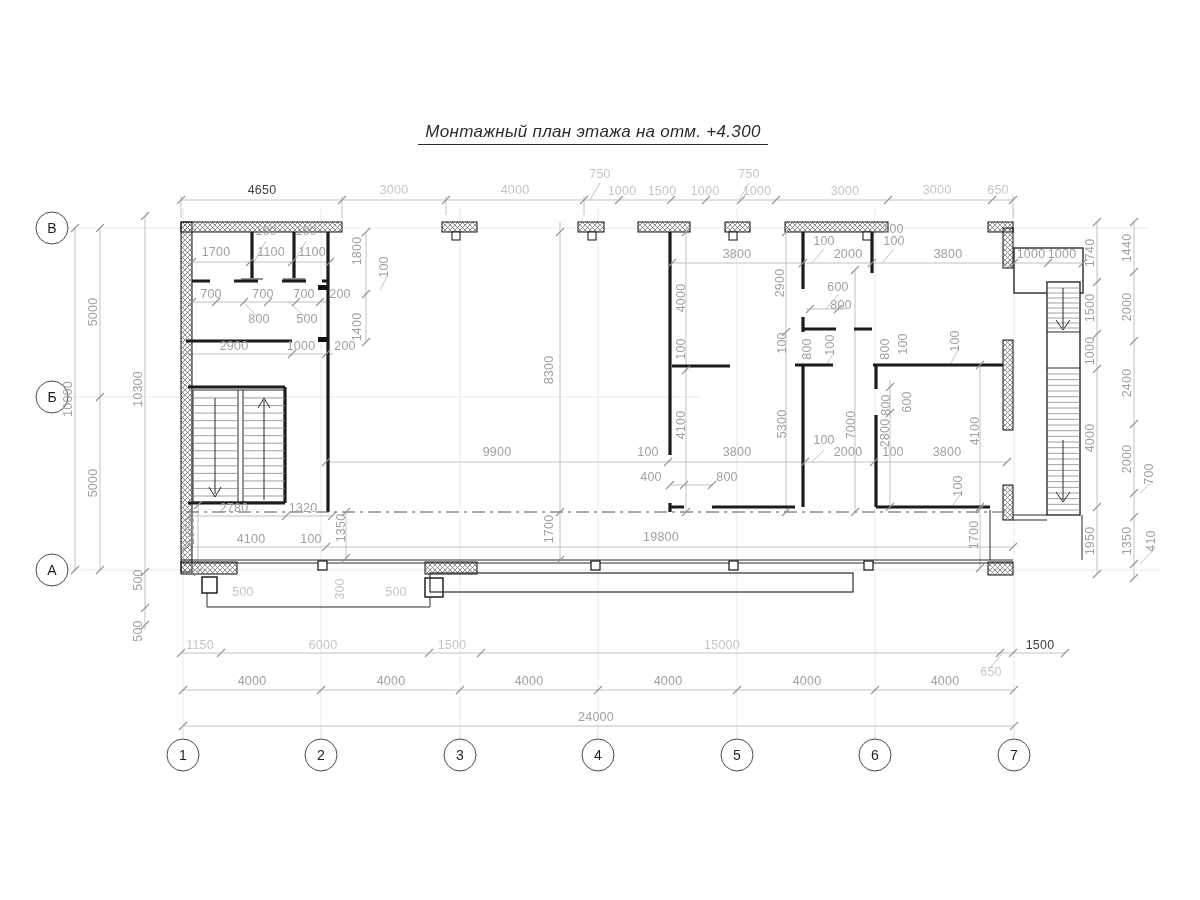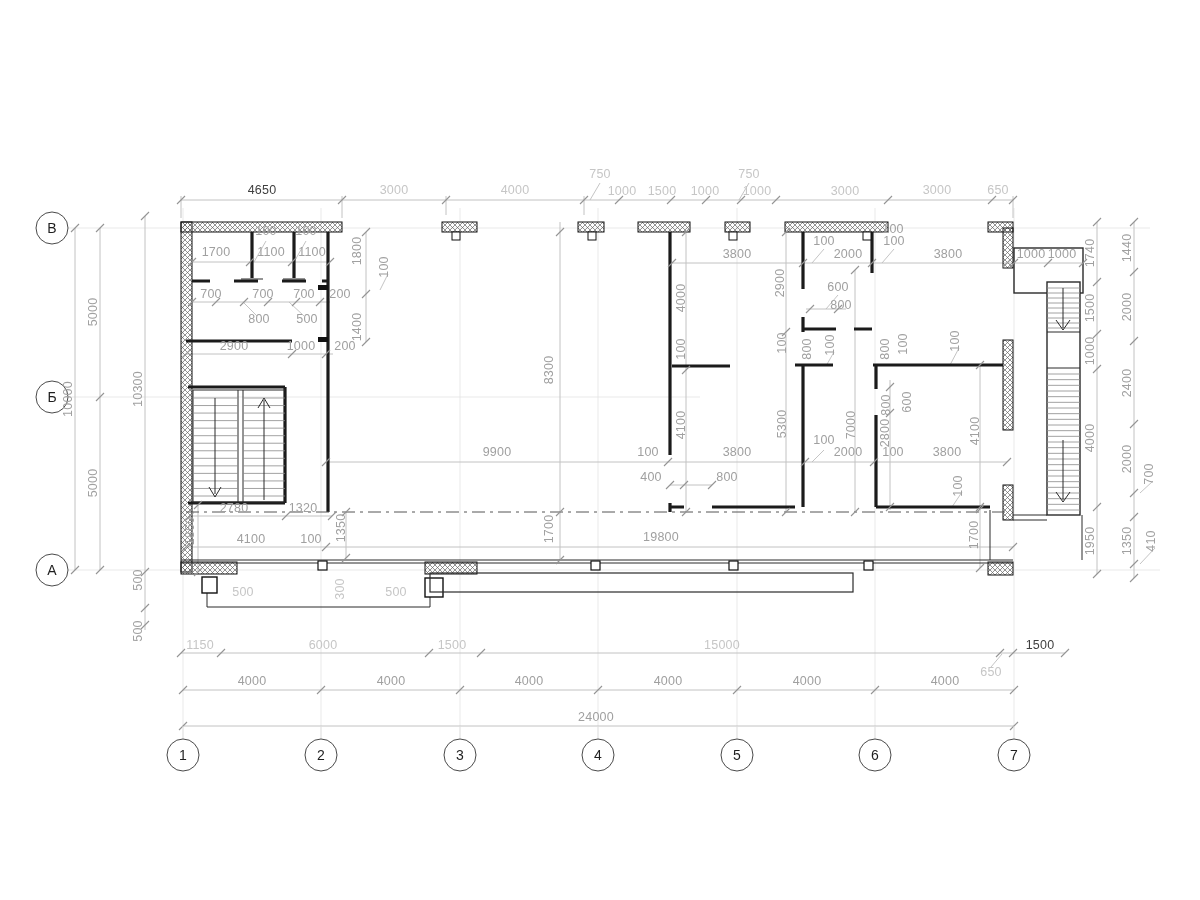--- a/index.html
+++ b/index.html
@@ -482,13 +482,14 @@
         <text class="dim dm" text-anchor="middle" x="848" y="456">2000</text>
         <text class="dim dm" text-anchor="middle" x="893" y="456">100</text>
         <text class="dim dm" text-anchor="middle" x="947" y="456">3800</text>
         <text class="dim dm" text-anchor="middle" x="651" y="481">400</text>
         <text class="dim dm" text-anchor="middle" x="727" y="481">800</text>
         <text class="dim dm" text-anchor="middle" transform="translate(962,486) rotate(-90)" x="0" y="0">100</text>
         <text class="dim dm" text-anchor="middle" transform="translate(978,535) rotate(-90)" x="0" y="0">1700</text>
       </g>
   </svg>
 
+  <div id="drawing-title">Монтажный план этажа на отм. +4.300</div>
 </div>
 
 </body></html>

